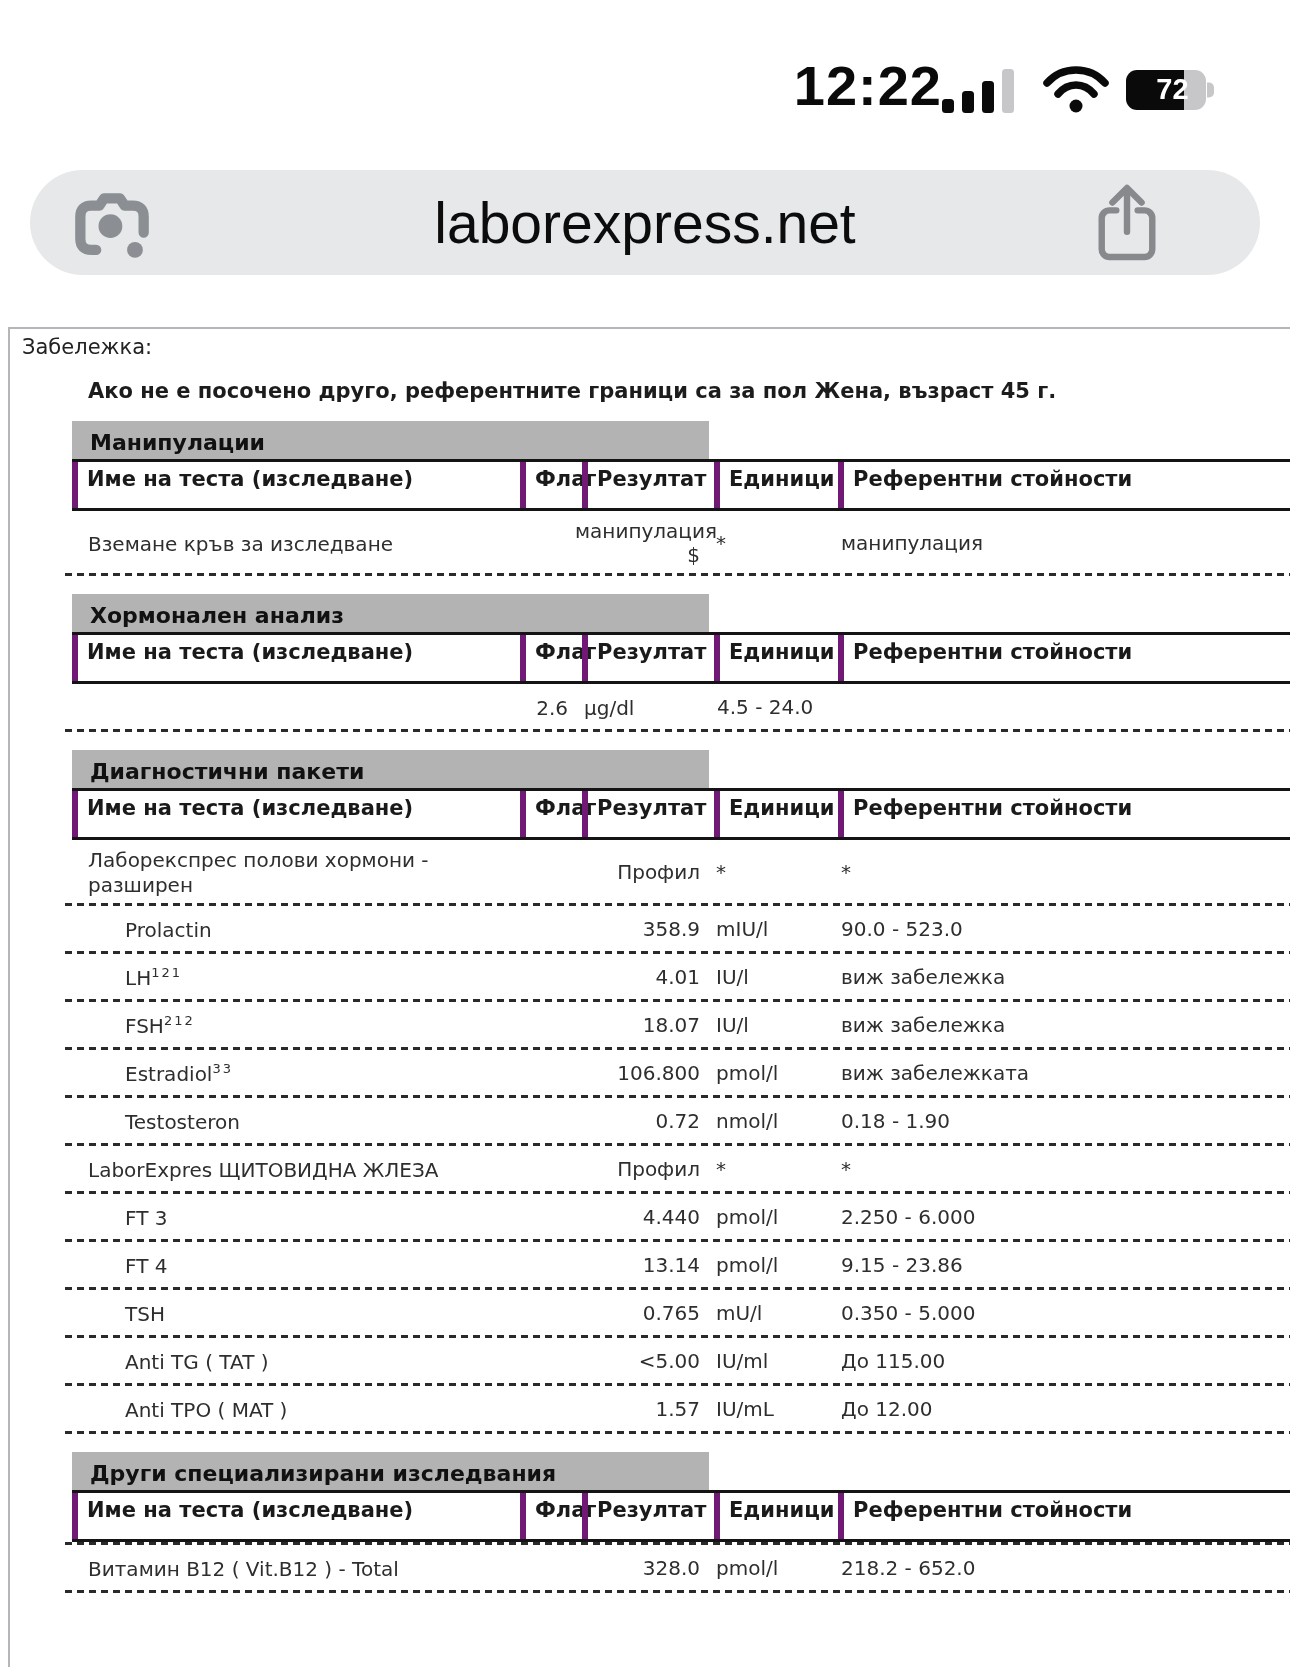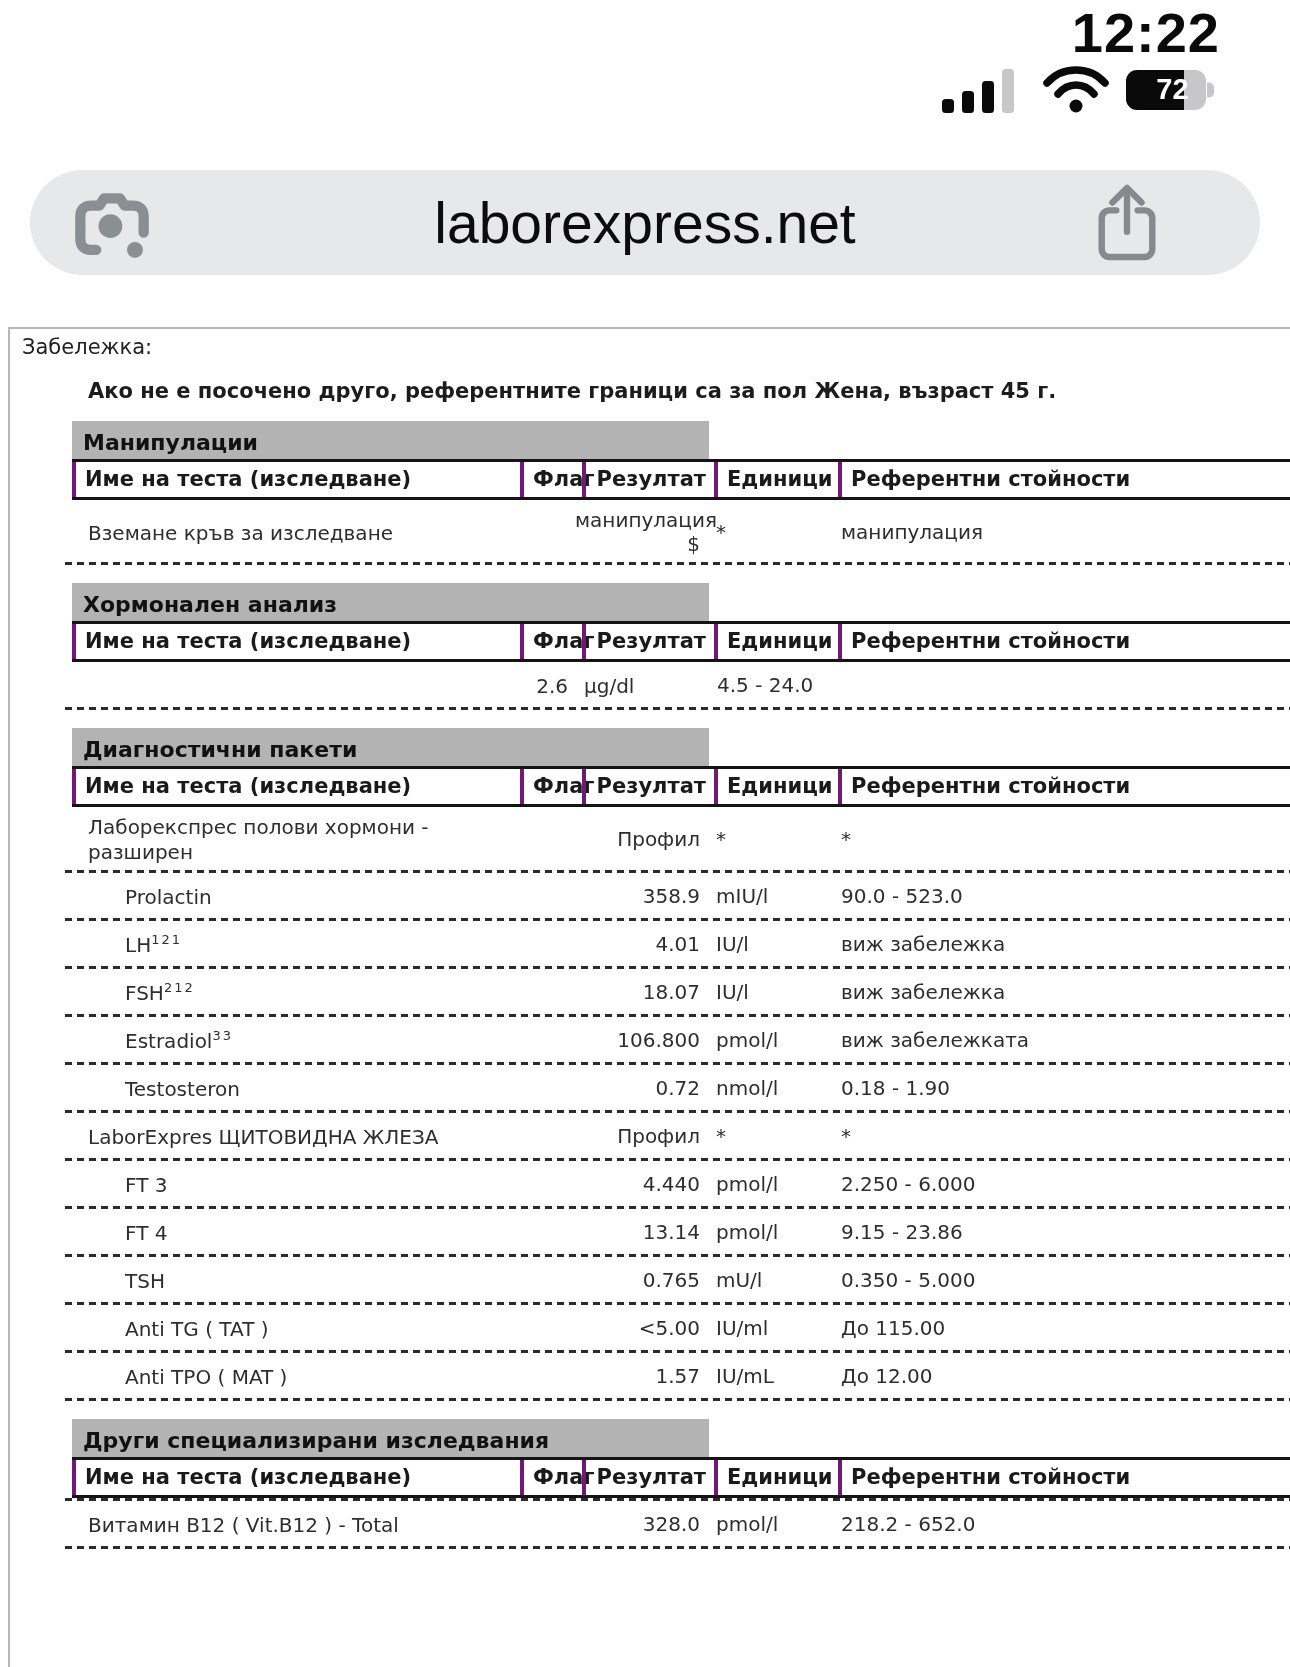--- a/index.html
+++ b/index.html
@@ -1,21 +1,21 @@
 <!DOCTYPE html>
 <html><head>
 <meta charset="utf-8">
 <style>
   * { margin:0; padding:0; box-sizing:border-box; }
   html,body { width:1290px; height:1667px; overflow:hidden; background:#fff; }
   body { font-family:"DejaVu Sans", sans-serif; color:#2b2b2b; }
 
   
-  .status-bar { height:132px; display:flex; align-items:flex-end; justify-content:space-between;
-                padding:0 70px 14px 158px; font-family:"Liberation Sans", sans-serif;flex-direction:column; }
+  .status-bar { height:132px; display:flex; align-items:flex-end; justify-content:flex-end;
+                padding:0 70px 14px 158px; font-family:"Liberation Sans", sans-serif; }
   .status-time { font-size:56px; font-weight:700; color:#0a0a0a; letter-spacing:1px; }
   .status-icons { display:flex; align-items:center; gap:17px; padding-bottom:4px; }
   .battery { position:relative; width:80px; height:40px; border-radius:11px; margin-right:14px;
              background:linear-gradient(90deg,#0a0a0a 0 73%,#c7c7c9 73%); }
   .battery-label { position:absolute; left:16px; top:50%; transform:translateY(-52%); width:76%;
                    text-align:center; color:#fff; font-weight:700; font-size:29px; }
   .battery-nub { position:absolute; right:-8px; top:50%; transform:translateY(-50%);
                  width:7px; height:15px; background:#c7c7c9; border-radius:0 5px 5px 0; }
 
   
@@ -27,26 +27,26 @@
 
   
   .report { margin-left:8px; margin-top:52px; border-top:2px solid #b4b6ba; border-left:2px solid #b4b6ba;
             width:calc(100% - 8px); height:1483px; overflow:hidden; }
   .note-label { font-size:21px; color:#222; padding:6px 0 0 12px; }
   .intro { font-size:21px; font-weight:700; color:#1c1c1c; margin:20px 0 0 78px; }
 
   .tables { margin-left:55px; }
   .section { margin-top:18px; }
   .section-title-bar { width:637px; height:38px; background:#b3b3b3; display:flex; align-items:flex-end;
-                       padding:0 0 4px 11px; margin-left:7px; }
+                       padding:0 0 4px 18px; margin-left:7px; }
   .section-title { font-size:22px; font-weight:700; color:#111; }
 
   .trow { display:grid; grid-template-columns:448px 62px 132px 124px 1fr; align-items:center; }
   .thead { border-top:3px solid #141414; border-bottom:3px solid #141414; margin-left:7px; }
-  .th { font-size:21px; font-weight:700; color:#1a1a1a; padding:5px 8px 6px 9px; border-left:4px solid #701a75; }
+  .th { font-size:21px; font-weight:700; color:#1a1a1a; padding:5px 8px 17px 9px; border-left:6px solid #701a75; }
   .th-result { text-align:right; }
   .trow-data { padding:8px 0 6px 0; font-size:20px; color:#2e2e2e; }
   .cell-name { padding-left:23px; }
   .cell-name.indent { padding-left:60px; }
   .cell-name sup { font-size:13px; letter-spacing:2px; }
   .cell-result { text-align:right; padding-right:7px; }
   .cell-units { padding-left:9px; }
   .cell-reference { padding-left:10px; }
   .cell-reference .ref-inner { display:inline-block; max-width:360px; line-height:1.55; }
   .dashline { height:3px; background:repeating-linear-gradient(90deg,#2a2a2a 0 7px,transparent 7px 12px); }

